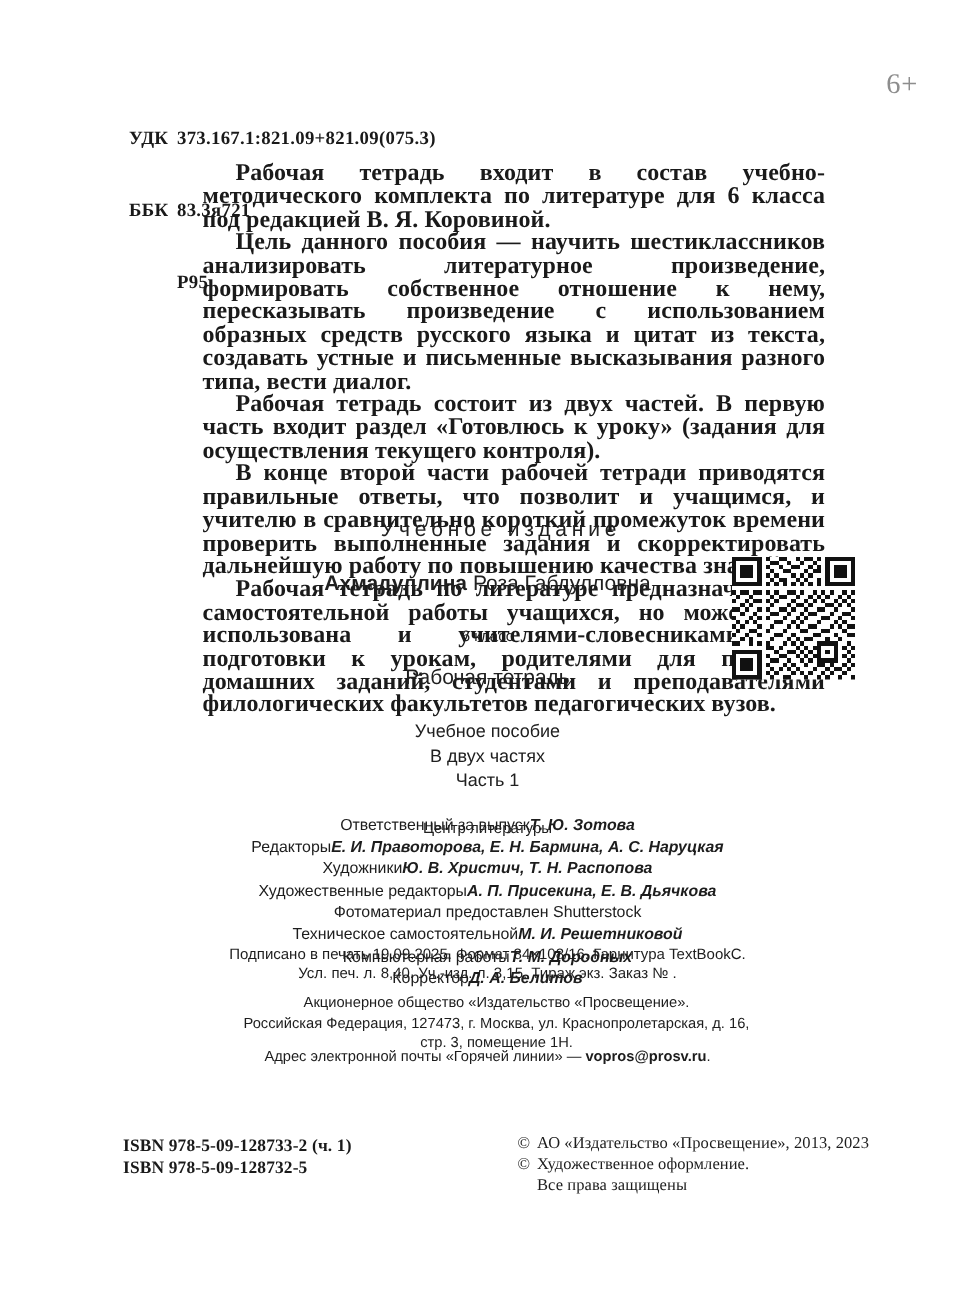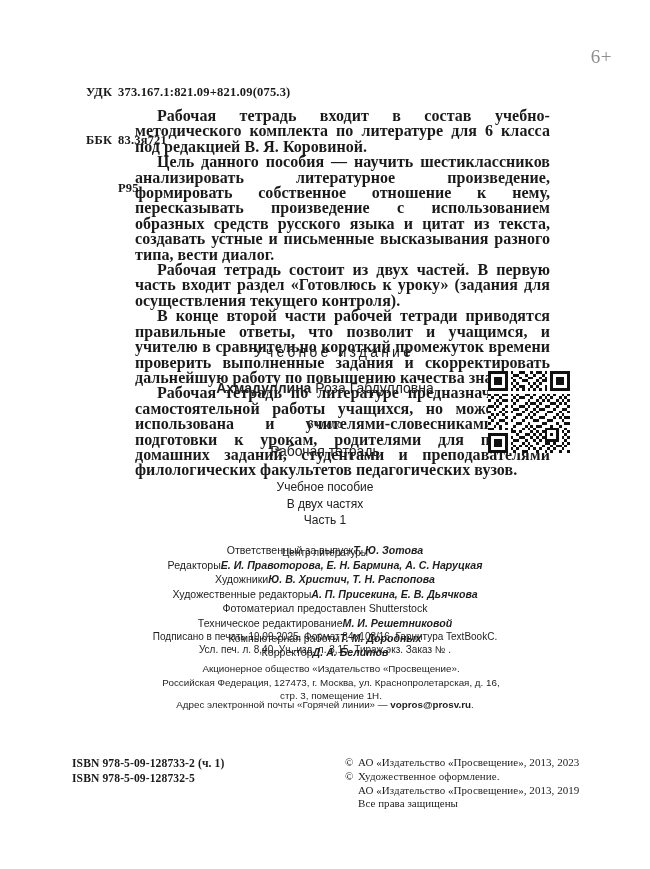--- a/index.html
+++ b/index.html
@@ -158,21 +158,21 @@
     text-align: center;
     font-family: "Liberation Sans", "DejaVu Sans", sans-serif;
     font-size: 9.8px;
     color: #1d1d1d;
   }
   .email-line b { font-weight: 700; }
 
   
   .isbn-block {
     position: absolute;
-    left: 72px;
+    left: 82px;
     top: 756px;
     font-family: "Liberation Serif", "DejaVu Serif", serif;
     font-size: 11.6px;
     font-weight: 700;
     line-height: 15.4px;
     letter-spacing: 0.1px;
   }
   .copyright-block {
     position: absolute;
     left: 345px;
@@ -235,21 +235,21 @@
     <div class="part-no">Часть 1</div>
     <div class="center-lit">Центр литературы</div>
   </div>
 
   <div class="credits">
     <div><span>Ответственный за выпуск</span><span class="nm">Т. Ю. Зотова</span></div>
     <div><span>Редакторы</span><span class="nm">Е. И. Правоторова, Е. Н. Бармина, А. С. Наруцкая</span></div>
     <div><span>Художники</span><span class="nm">Ю. В. Христич, Т. Н. Распопова</span></div>
     <div><span>Художественные редакторы</span><span class="nm">А. П. Присекина, Е. В. Дьячкова</span></div>
     <div><span>Фотоматериал предоставлен Shutterstock</span><span class="nm"></span></div>
-    <div><span>Техническое редактирование</span><span class="nm">М. И. Решетниковой</span></div>
+    <div><span>Техническое самостоятельной</span><span class="nm">М. И. Решетниковой</span></div>
     <div><span>Компьютерная работы</span><span class="nm">Т. М. Дородных</span></div>
     <div><span>Корректор</span><span class="nm">Д. А. Белитов</span></div>
   </div>
 
   <div class="print-info">
     <div>Подписано в печать 19.09.2025. Формат 84×108/16. Гарнитура TextBookC.</div>
     <div>Усл. печ. л. 8,40. Уч.-изд. л. 3,15. Тираж          экз. Заказ №          .</div>
   </div>
 
   <div class="publisher">
@@ -261,21 +261,20 @@
   <div class="email-line"><span>Адрес электронной почты «Горячей линии» — </span><b>vopros@prosv.ru</b><span>.</span></div>
 
   <div class="isbn-block">
     <div>ISBN 978-5-09-128733-2 (ч. 1)</div>
     <div>ISBN 978-5-09-128732-5</div>
   </div>
 
   <div class="copyright-block">
     <div class="row"><span class="cmark">©</span><span>АО «Издательство «Просвещение», 2013, 2023</span></div>
     <div class="row"><span class="cmark">©</span><span>Художественное оформление.</span></div>
-    <div class="row sub">АО «Издательство «Просвещение», 2013, 2019</div>
     <div class="row sub">Все права защищены</div>
   </div>
 
   <div class="qr">
     <svg viewBox="0 0 29 29" shape-rendering="crispEdges" aria-hidden="true">
       <rect width="29" height="29" fill="#ffffff"></rect>
       <g fill="#111111">
 
         <rect x="0" y="0" width="7" height="1"></rect>
           <rect x="0" y="6" width="7" height="1"></rect>

